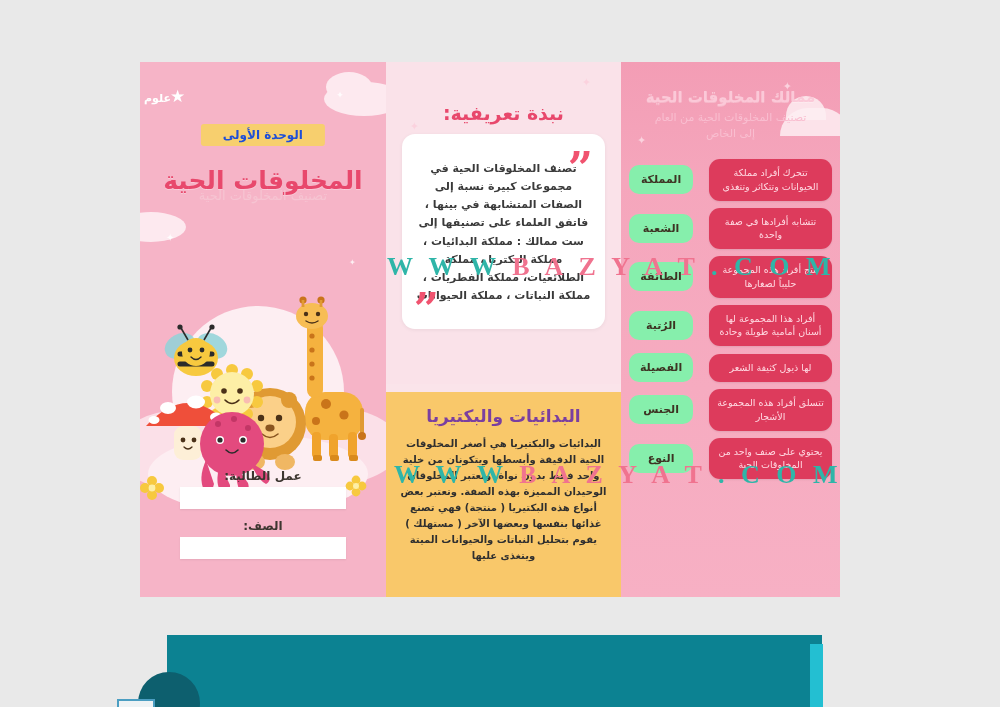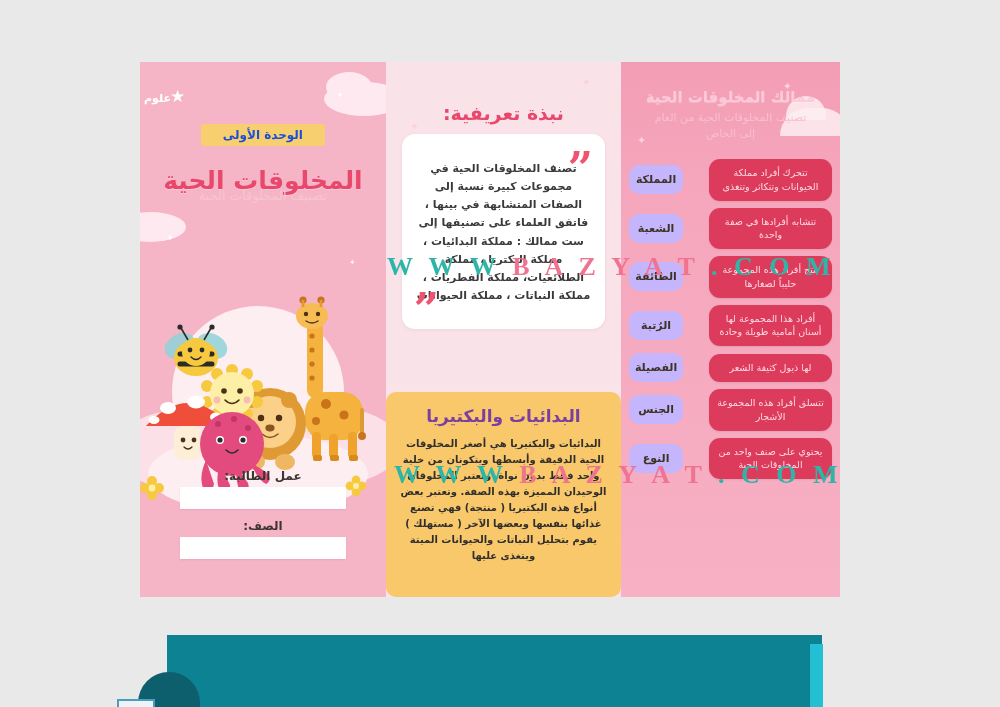--- a/index.html
+++ b/index.html
@@ -64,23 +64,23 @@
     display:flex;align-items:center;justify-content:space-between;
     margin-bottom:7px;gap:6px;
   }
   .lp-desc{
     background:#dd3b5c;color:#ffd9e2;border-radius:11px;
     font-size:9.5px;line-height:1.45;text-align:center;
     padding:7px 6px;width:123px;box-sizing:border-box;
     box-shadow:0 1px 2px rgba(0,0,0,.08);
   }
   .lp-rank{
-    background:#c4b5fd;color:#3d3323;border-radius:10px;
+    background:#86efac;color:#3d3323;border-radius:10px;
     font-size:11px;font-weight:bold;text-align:center;
-    padding:8px 4px;width:54px;box-sizing:border-box;
+    padding:8px 4px;width:64px;box-sizing:border-box;
   }
 
   
   #panel-mid{width:245px;background:#fae4ea;}
   #panel-mid .mp-top{
     position:absolute;top:0;left:0;right:0;height:322px;background:#fae2e9;
   }
   .mp-star{
     position:absolute;color:#fbd2de;font-size:11px;
   }
@@ -100,21 +100,21 @@
   }
   .quote-open,.quote-close{
     position:absolute;font-size:44px;line-height:.6;color:#f0536f;
     font-family:"DejaVu Serif","Liberation Serif",serif;font-weight:bold;
   }
   .quote-open{top:22px;right:12px;}
   .quote-close{bottom:6px;left:12px;}
 
   .mp-bact{
     position:absolute;top:330px;left:0;right:0;bottom:0;
-    background:#f9c86a;padding:14px 12px 8px 12px;box-sizing:border-box;border-radius:10px;
+    background:#f9c86a;padding:14px 12px 8px 12px;box-sizing:border-box;
   }
   .mp-bact-title{
     margin:0 0 10px 0;text-align:center;font-size:17px;font-weight:bold;color:#7a3fa0;
   }
   .mp-bact-body{
     margin:0;font-size:10px;line-height:1.6;color:#2f2f2f;
     text-align:center;font-weight:bold;
   }
 
   

